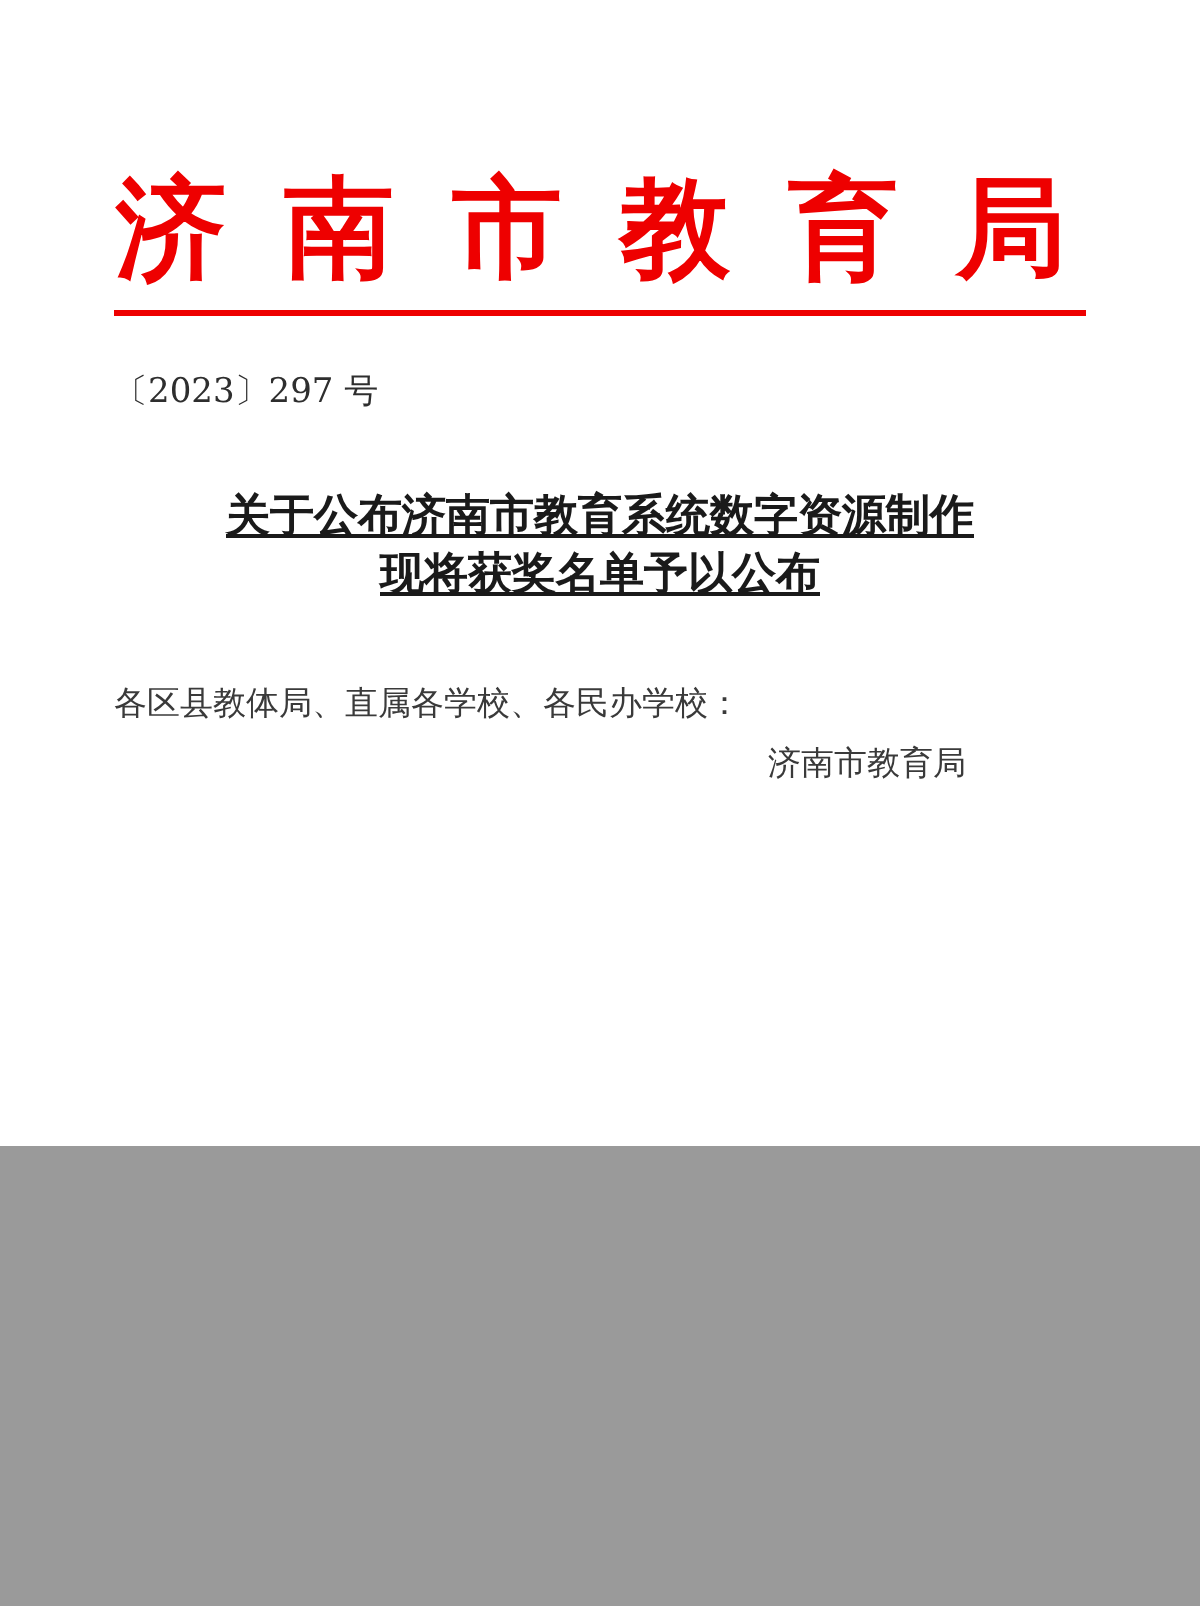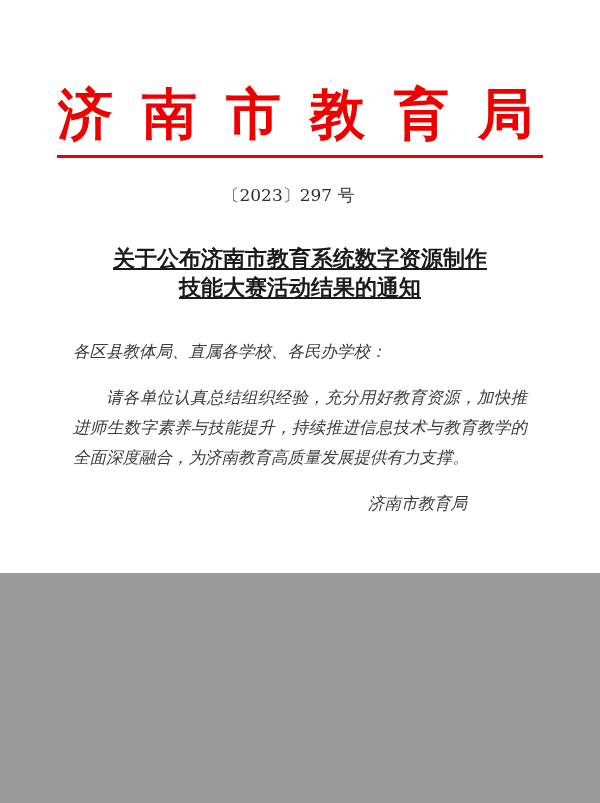--- a/index.html
+++ b/index.html
@@ -24,42 +24,42 @@
     text-indent: 1px;
   }
   .red-rule {
     height: 3px;
     background: #ee0000;
     margin-top: 10px;
     border: none;
   }
   .doc-number {
     margin-top: 26px;
-    text-align: center;
+    text-align: left;
     padding-right: 23px;
     font-size: 17px;
     color: #2e2e2e;
   }
   .doc-title {
     margin-top: 37px;
     text-align: center;
     font-size: 22px;
     line-height: 29px;
     font-weight: 700;
     color: #1a1a1a;
     text-decoration: underline;
   }
   .content {
     margin-top: 35px;
     font-size: 16.5px;
     line-height: 30px;
     color: #3a3a3a;
     text-align: justify;
   }
-  .content p { margin: 16px; font-style: italic; }
+  .content p { margin: 0; }
   .indent { text-indent: 2em; }
   .signer-line {
     text-align: right;
     padding-right: 60px;
   }
   .date-line {
     text-align: right;
     padding-right: 38px;
   }
 </style>
@@ -69,27 +69,26 @@
 <div class="page">
 
   <div class="agency-name">济南市教育局</div>
 
   <div class="red-rule"></div>
 
   <div class="doc-number">〔2023〕297 号</div>
 
   <div class="doc-title">
     <div>关于公布济南市教育系统数字资源制作</div>
-    <div>技能大赛活动结果的通知</div>
+    <div>现将获奖名单予以公布</div>
   </div>
 
   <div class="content">
     <p>各区县教体局、直属各学校、各民办学校：</p>
 
 
-    <p class="indent">请各单位认真总结组织经验，充分用好教育资源，加快推进师生数字素养与技能提升，持续推进信息技术与教育教学的全面深度融合，为济南教育高质量发展提供有力支撑。</p>
 
 
     <p class="signer-line">济南市教育局</p>
 
   </div>
 
 </div>
 
 </body></html>

